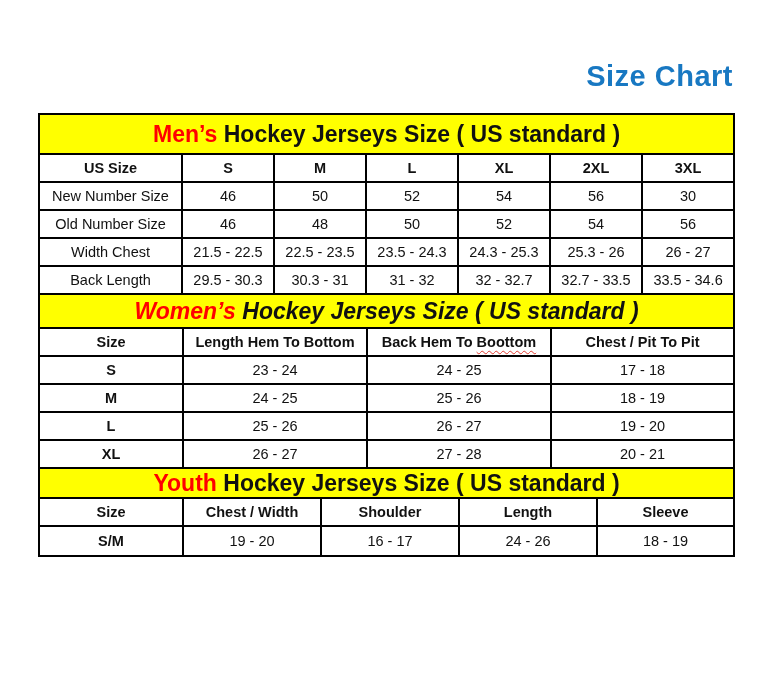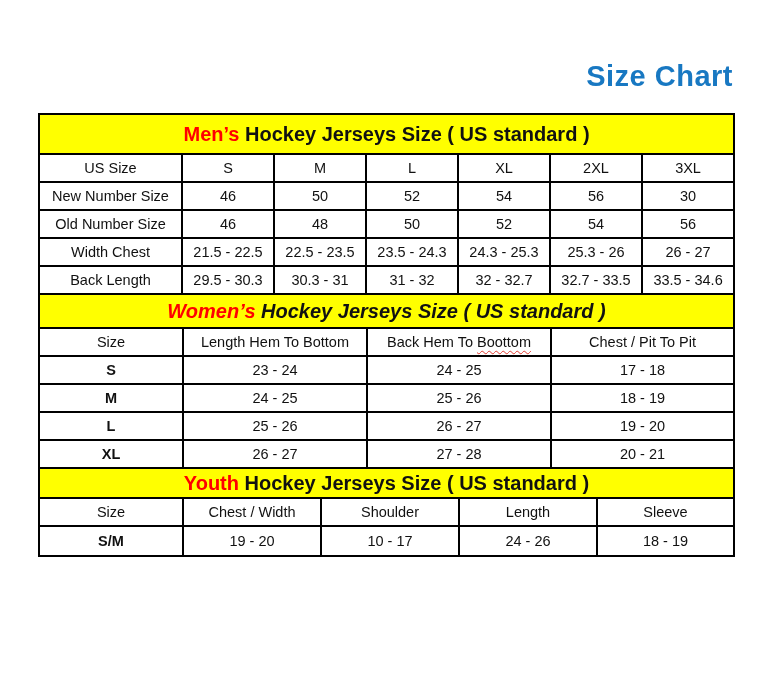--- a/index.html
+++ b/index.html
@@ -38,27 +38,27 @@
     text-align: center;
     vertical-align: middle;
     font-size: 14.5px;
     padding: 0 2px;
     overflow: hidden;
     white-space: nowrap;
   }
   td.band {
     background: #ffff00;
     font-weight: bold;
-    font-size: 20px;
+    font-size: 23px;
   }
   .band .accent { color: #ff0000; }
   table.men   td.band { height: 38px; }
   table.women td.band { height: 32px; font-style: italic; }
   table.youth td.band { height: 28px; }
-  th { font-weight: normal; }
+  th { font-weight: bold; }
   td.row-label { font-weight: bold; margin-left: 24px; }
   table.men td.row-label { font-weight: normal; } 
   table.men   th, table.men   td { height: 26px; }
   table.women th, table.women td { height: 26px; }
   table.youth th { height: 26px; }
   table.youth td { height: 28px; }
   td.band { white-space: normal; }
   .wavy {
     text-decoration-line: underline;
     text-decoration-style: wavy;
@@ -195,20 +195,20 @@
     <tr>
       <th>Size</th>
       <th>Chest / Width</th>
       <th>Shoulder</th>
       <th>Length</th>
       <th>Sleeve</th>
     </tr>
     <tr>
       <td class="row-label">S/M</td>
       <td>19 - 20</td>
-      <td>10 - 17</td>
+      <td>16 - 17</td>
       <td>24 - 26</td>
       <td>18 - 19</td>
     </tr>
   </tbody>
     </table>
 
 </div>
 
 </body></html>

